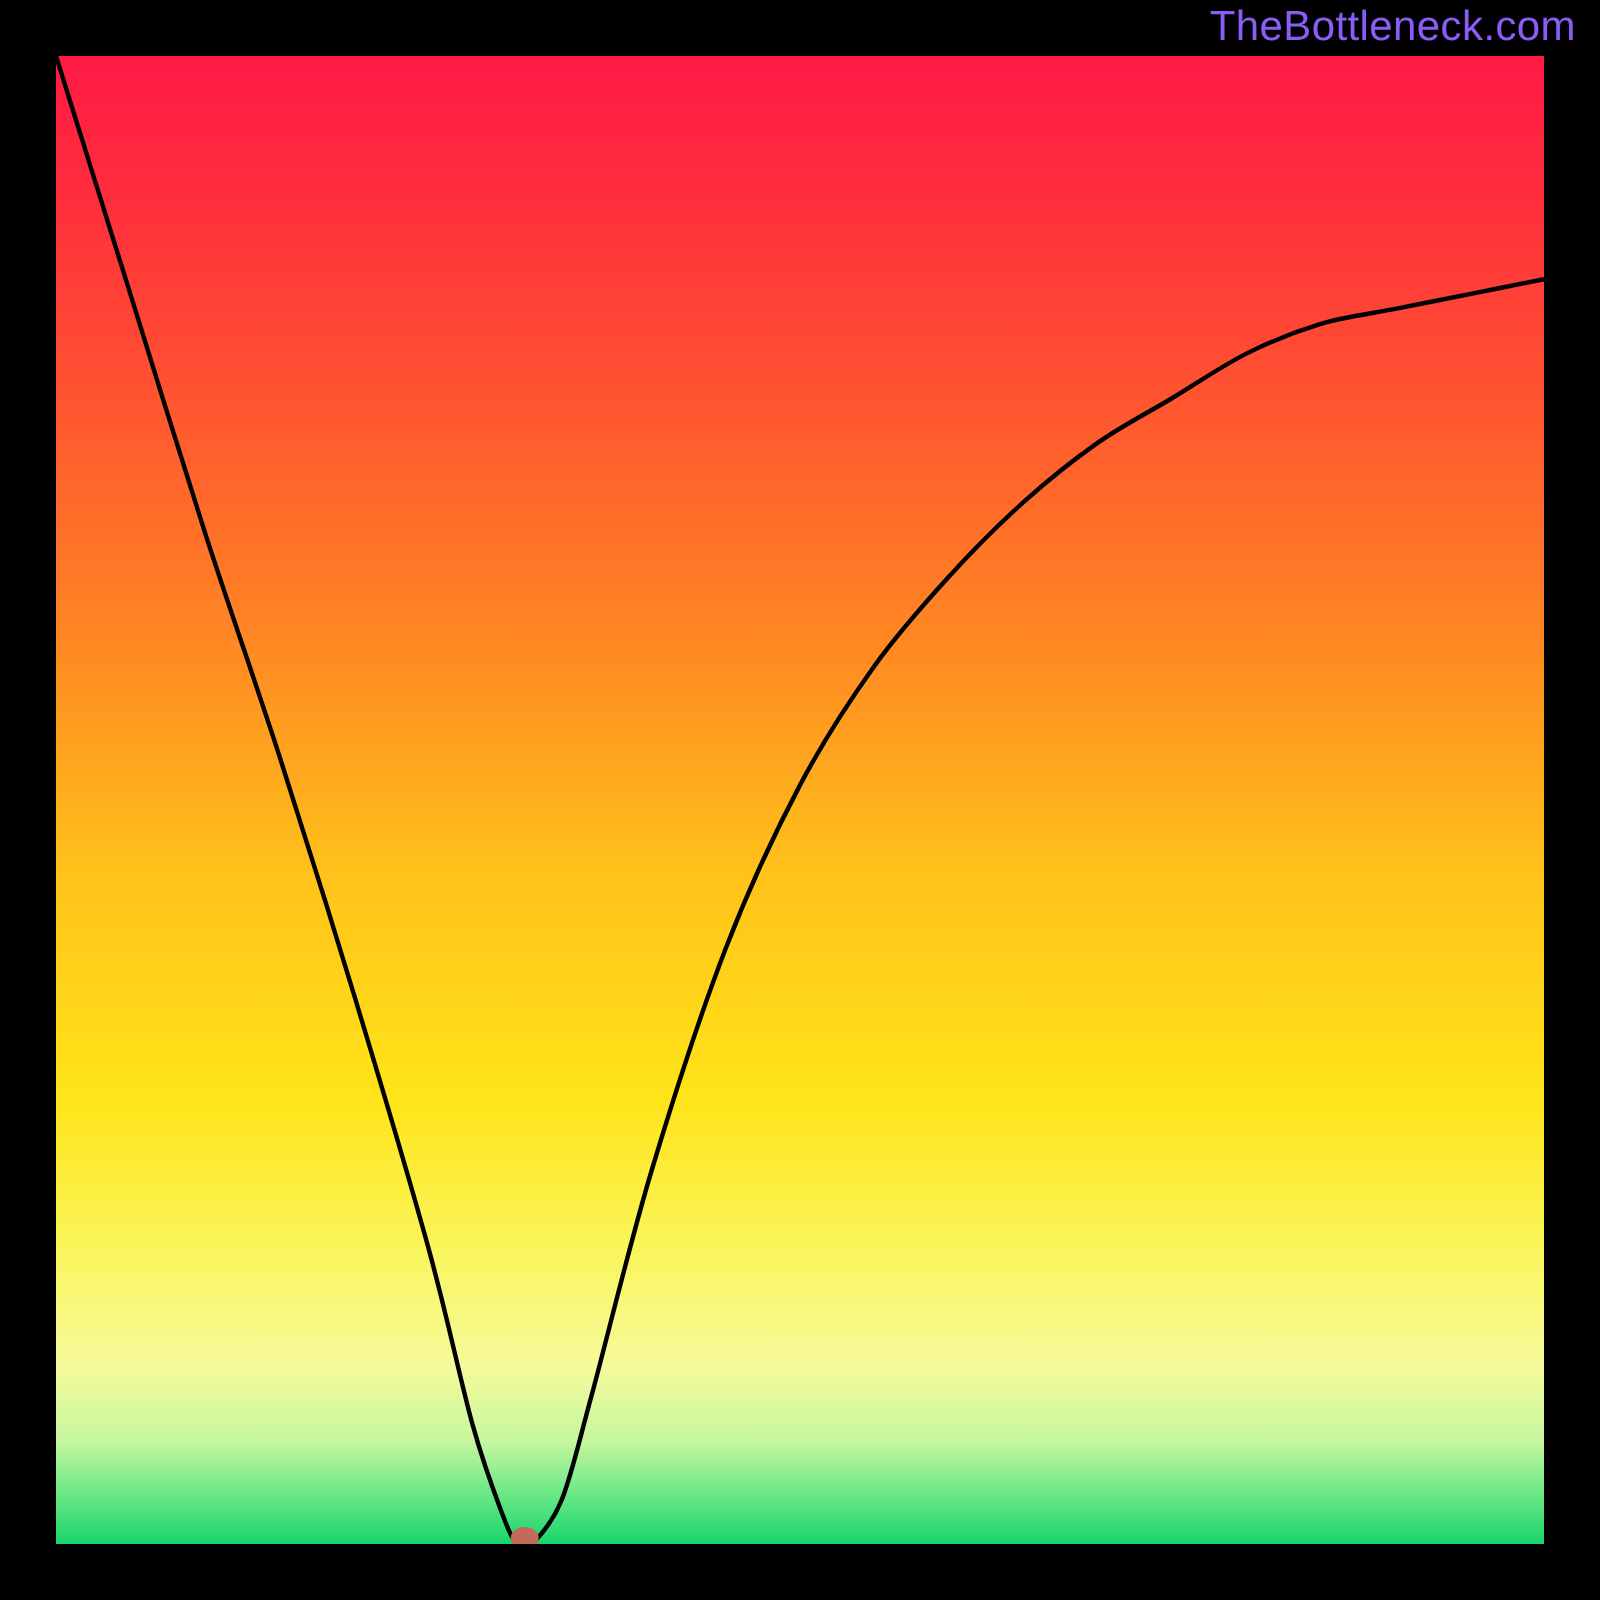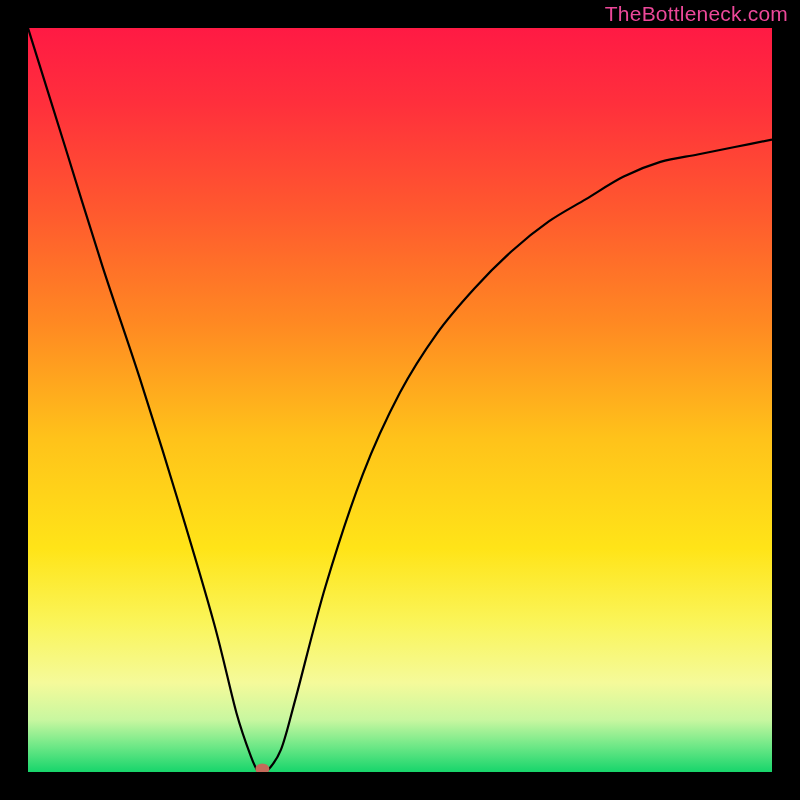--- a/index.html
+++ b/index.html
@@ -8,21 +8,21 @@
     height: 800px;
     background: #000;
     position: relative;
     font-family: Arial, Helvetica, sans-serif;
     overflow: hidden;
   }
   .watermark {
     position: absolute;
     top: 2px;
     right: 12px;
-    color: #ec4899;
+    color: #8b5cf6;
     font-size: 21px;
     font-weight: 400;
     z-index: 10;
     letter-spacing: 0.2px;
   }
   .plot {
     position: absolute;
     left: 28px;
     top: 28px;
     width: 744px;

